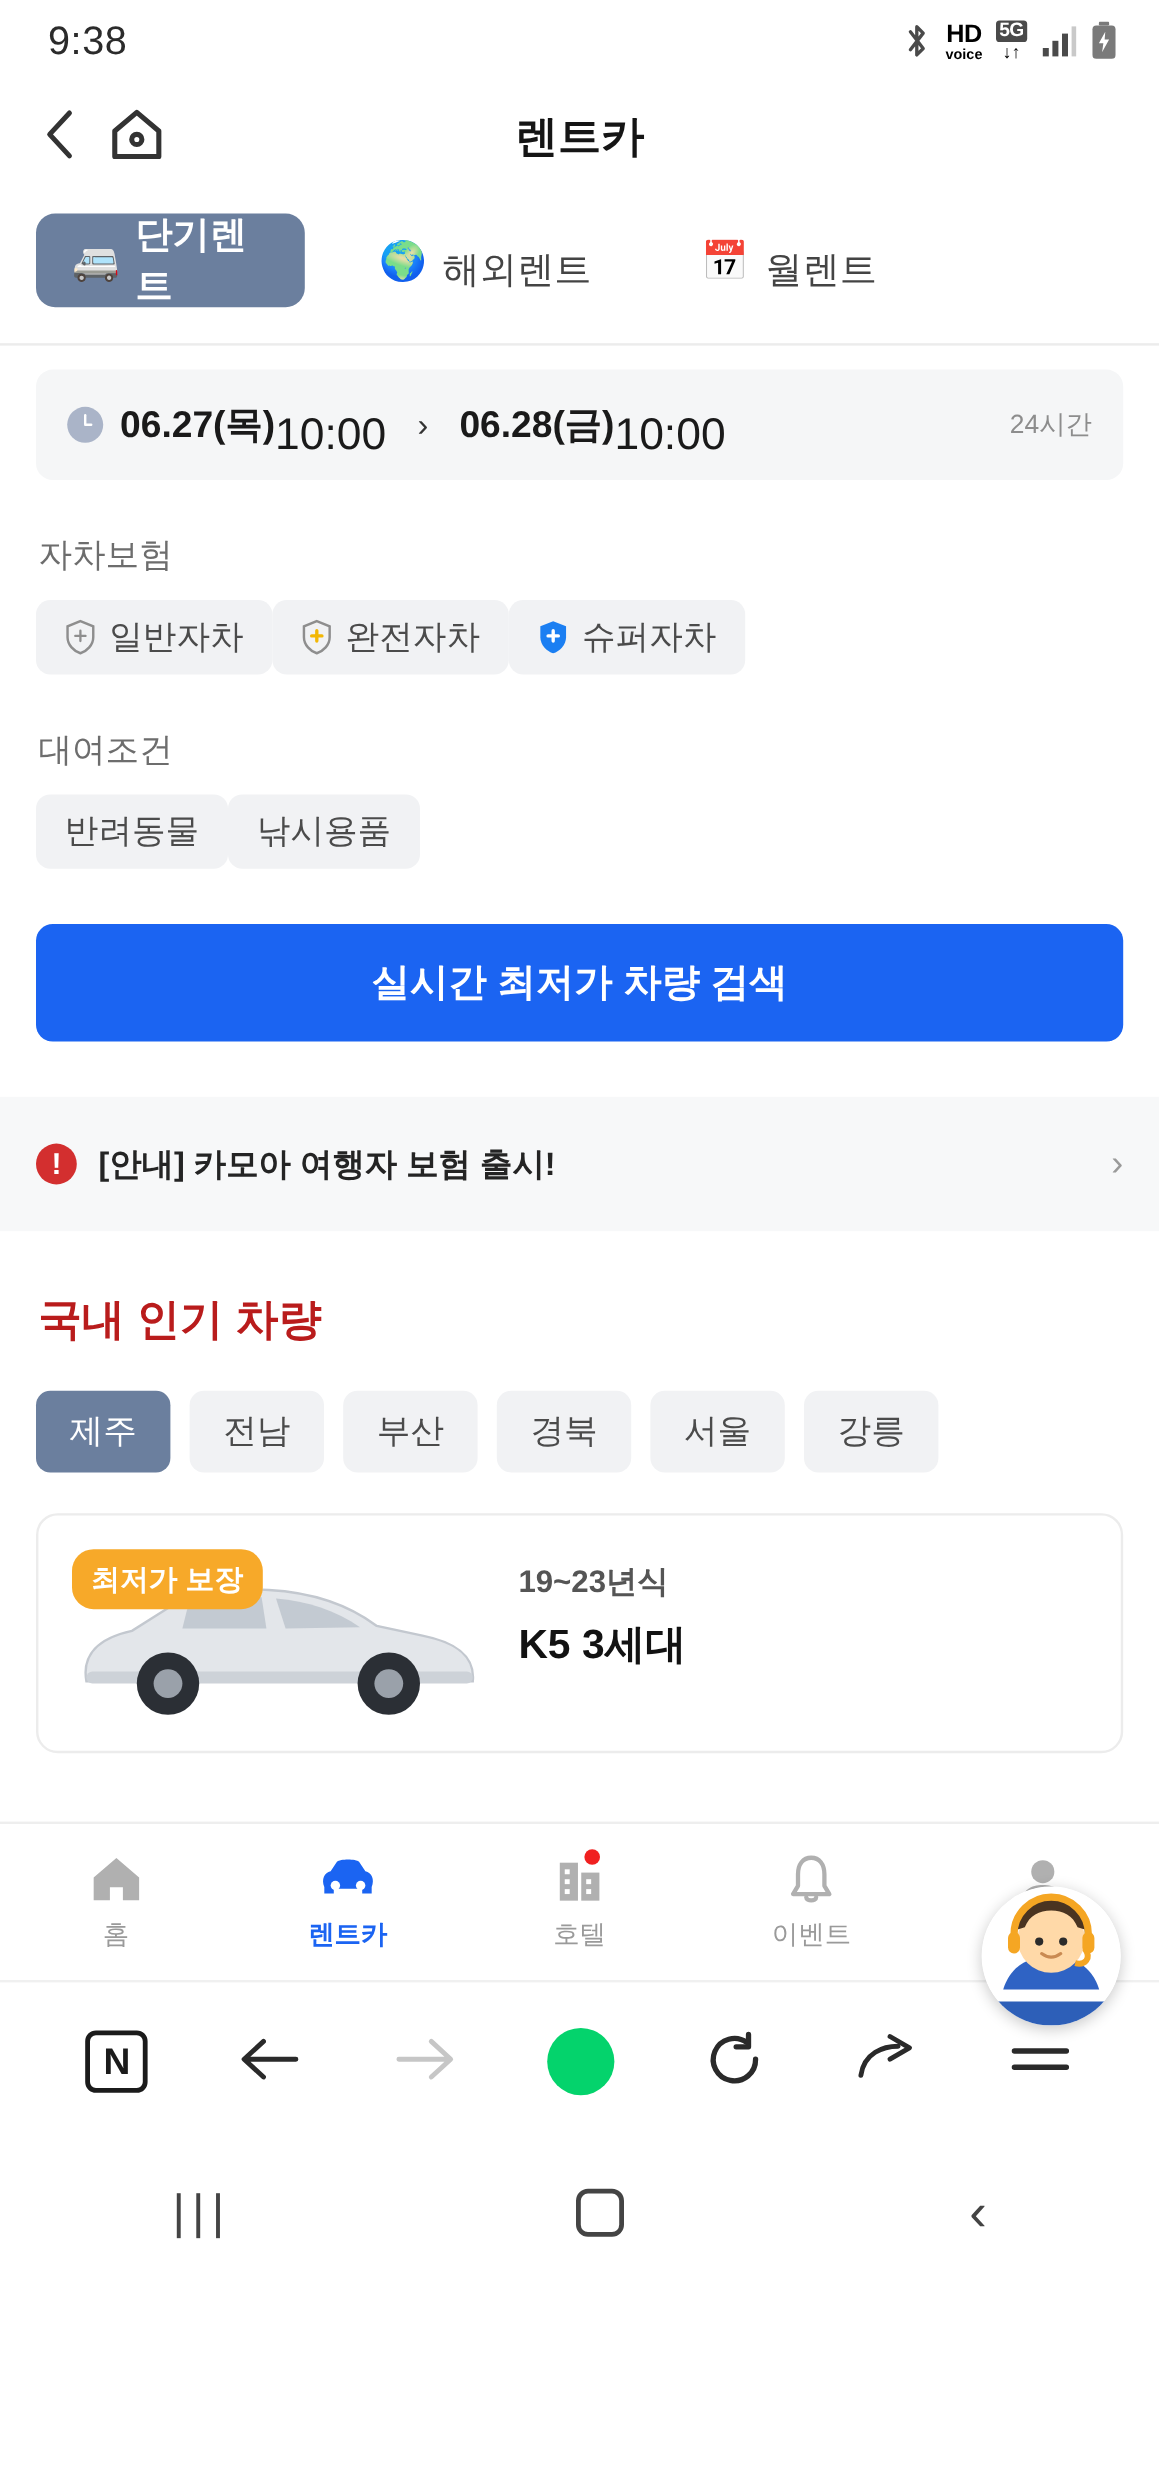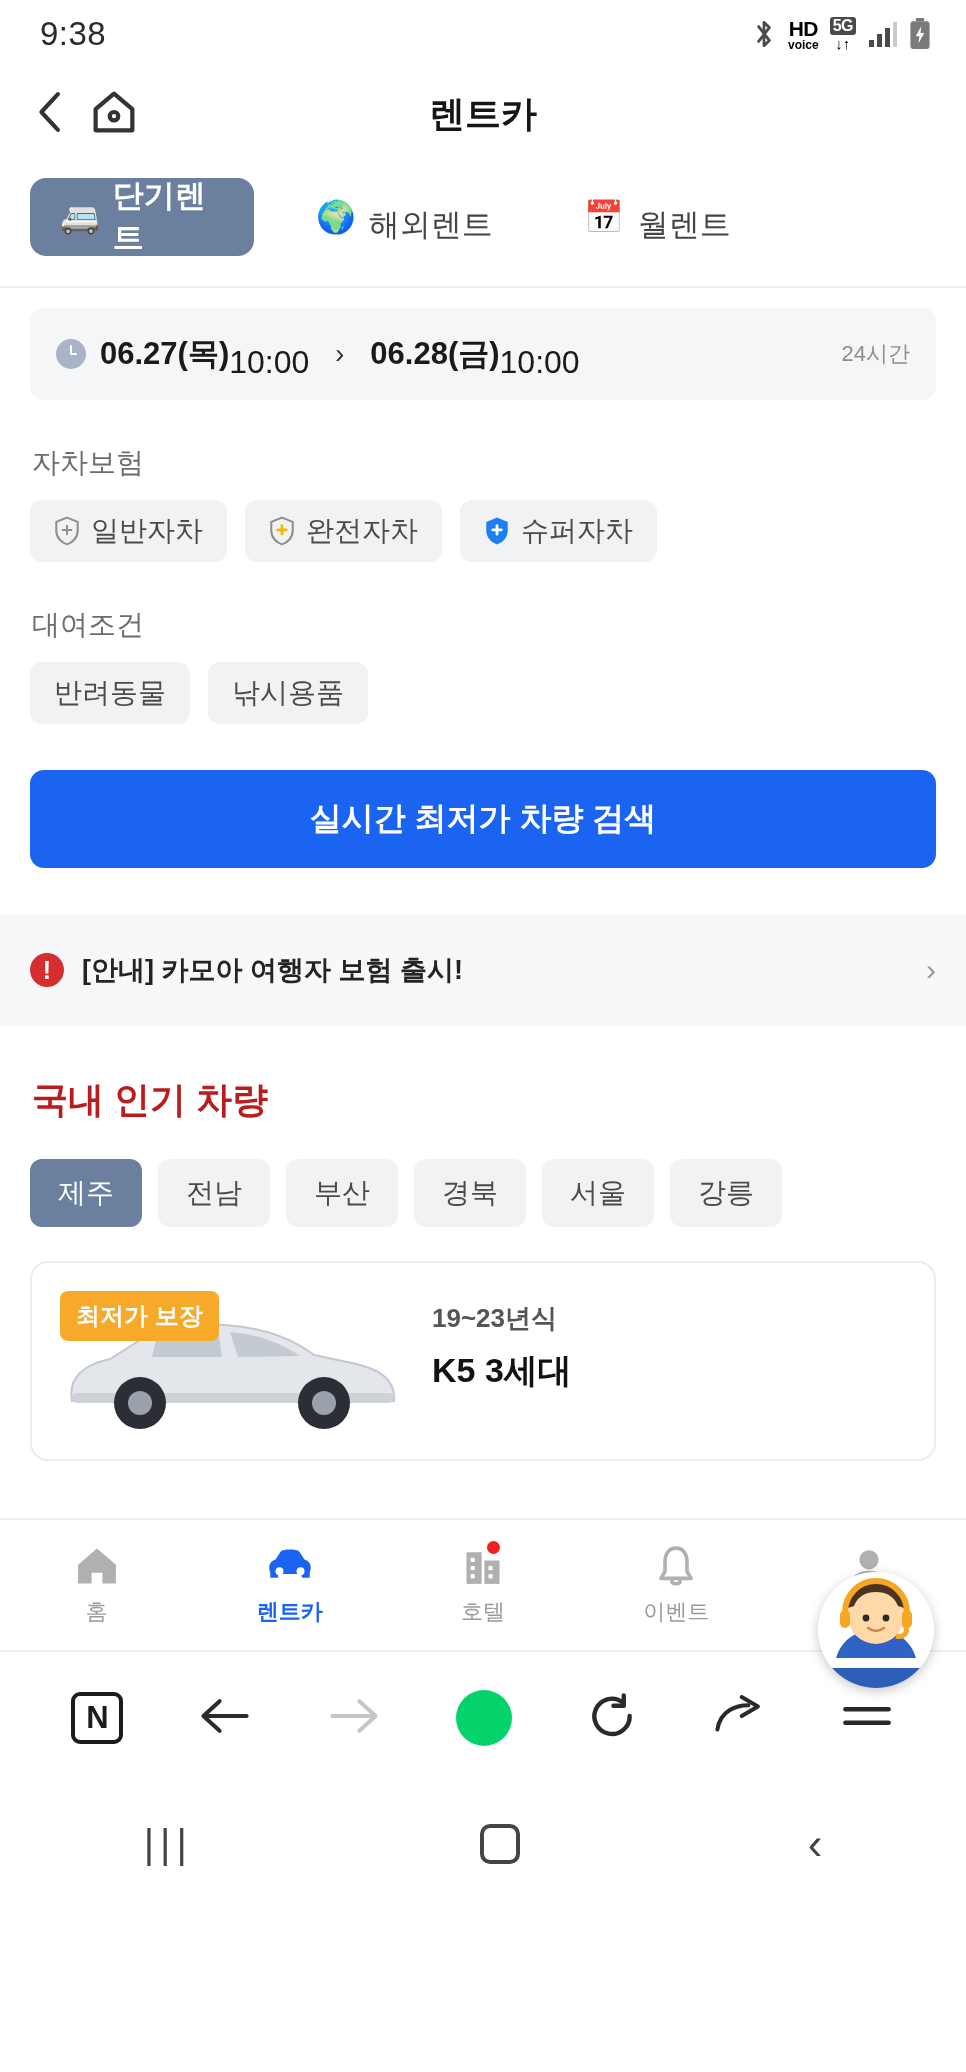--- a/index.html
+++ b/index.html
@@ -67,30 +67,30 @@
   }
   .clock-icon::before {
     content:""; position:absolute; width:2px; height:9px; background:#fff;
     top:6px; left:14px; border-radius:1px;
   }
   .clock-icon::after {
     content:""; position:absolute; width:7px; height:2px; background:#fff;
     top:14px; left:14px; border-radius:1px;
   }
   .date-strong { font-size: 31px; font-weight: 700; color: #1a1a1a; }
-  .date-time { font-size: 32px; font-weight: 400; color: #1a1a1a; margin-top: 16px; }
+  .date-time { font-size: 37px; font-weight: 400; color: #1a1a1a; margin-top: 16px; }
   .date-arrow { margin: 0 26px; font-size: 27px; color: #333; }
   .duration { margin-left: auto; font-size: 22px; color: #8d8d8d; }
 
   
   .section { padding: 0 30px; }
   .section-label {
     font-size: 28px; color: #6d6d6d; margin: 44px 0 18px 2px; font-weight: 400;
   }
-  .chiprow { display: flex; gap: 18px; flex-wrap: nowrap; }
+  .chiprow { display: flex; flex-wrap: nowrap; }
   .chip {
     background: #f1f2f4; border-radius: 12px; height: 62px;
     display: flex; align-items: center; gap: 11px; padding: 0 24px;
     font-size: 28px; color: #4b4b4b;
   }
   .shield { width: 26px; height: 30px; flex: none; }
 
   
   .cta {
     margin: 46px 30px 0 30px; height: 98px; background: #1b64f2;
@@ -123,21 +123,21 @@
   .region.active { background: #6b7f9e; color: #fff; }
 
   
   .carcard {
     margin: 34px 30px 0 30px; background: #fff; border: 2px solid #ececec;
     border-radius: 18px; height: 200px; overflow: hidden;
     display: flex; align-items: flex-start; position: relative;
   }
   .badge-lowest {
     position: absolute; left: 28px; top: 28px; background: #f7a929;
-    color: #fff; font-size: 24px; font-weight: 700; border-radius: 8px;
+    color: #fff; font-size: 24px; font-weight: 700; border-radius: 18px;
     padding: 9px 16px; z-index: 3;
   }
   .car-img-zone { width: 400px; height: 200px; position: relative; flex: none; }
   .car-info { padding-top: 38px; }
   .car-year { font-size: 26px; font-weight: 700; color: #555; }
   .car-name { font-size: 34px; font-weight: 700; color: #121212; margin-top: 12px; }
 
   
   .consultant {
     position: absolute; right: 32px; top: 1572px; width: 116px; height: 116px;

